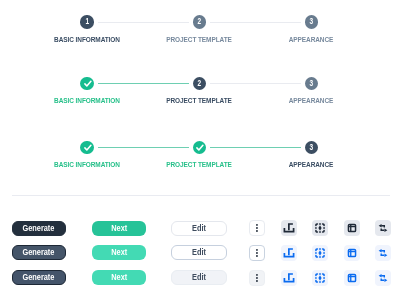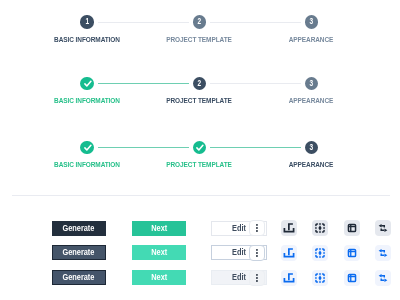--- a/index.html
+++ b/index.html
@@ -22,21 +22,21 @@
               transform:translateX(-50%) scaleX(0.80);
               font-size:8.1px;font-weight:700;letter-spacing:-0.1px;
               white-space:nowrap;line-height:8px;}
   .conn{position:absolute;height:1px;top:6.2px;}
 
   
   .divider{position:absolute;left:12px;top:195px;width:378px;height:1px;background:#e9ebf1;}
 
   
   .btn{position:absolute;display:flex;align-items:center;justify-content:center;
-       border-radius:0;box-sizing:border-box;overflow:hidden;margin-left:40px;}
+       border-radius:6px;box-sizing:border-box;overflow:hidden;}
   .btn > span{display:block;font-size:8.6px;font-weight:700;letter-spacing:-0.05px;
               line-height:9px;white-space:nowrap;transform:scaleX(0.86);}
   .btn-dark{width:54.6px;height:15px;color:#ffffff;}
   .btn-green{width:54.8px;height:15px;color:#ffffff;}
   .btn-outline{width:55.3px;height:15px;}
 
   .iconbtn{position:absolute;display:flex;align-items:center;justify-content:center;
            width:16px;height:16px;border-radius:4px;box-sizing:border-box;}
   .iconbtn svg{display:block;}
 </style>

